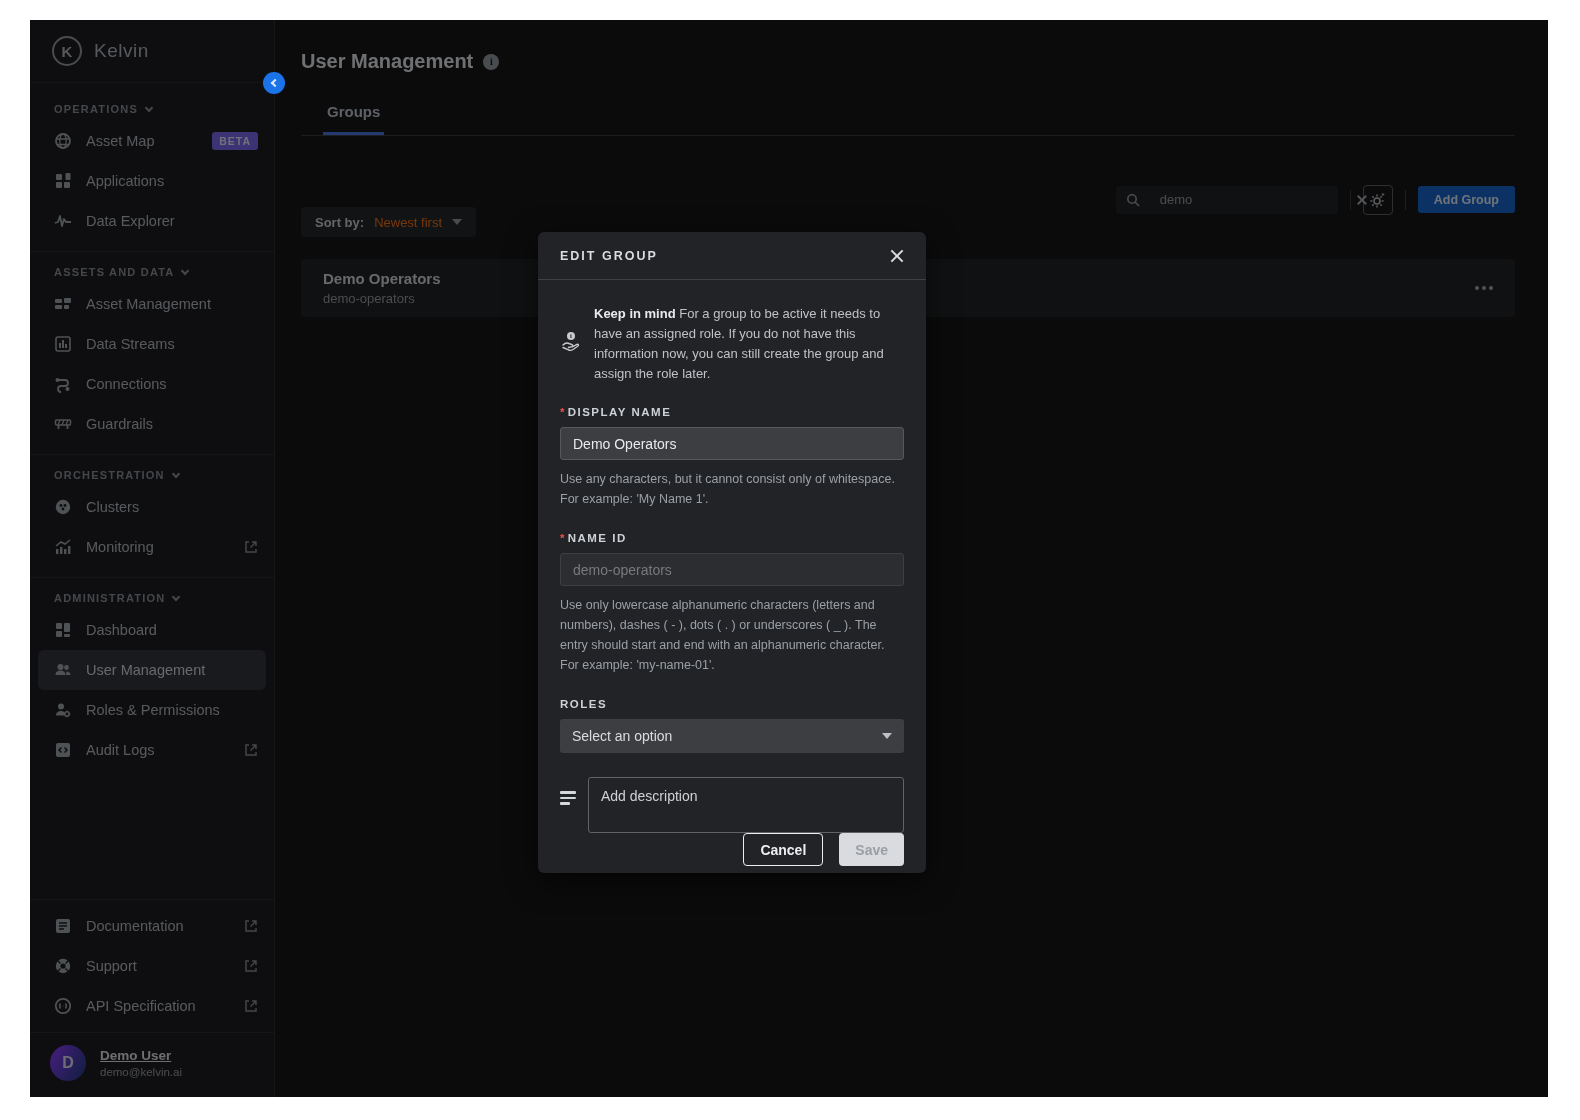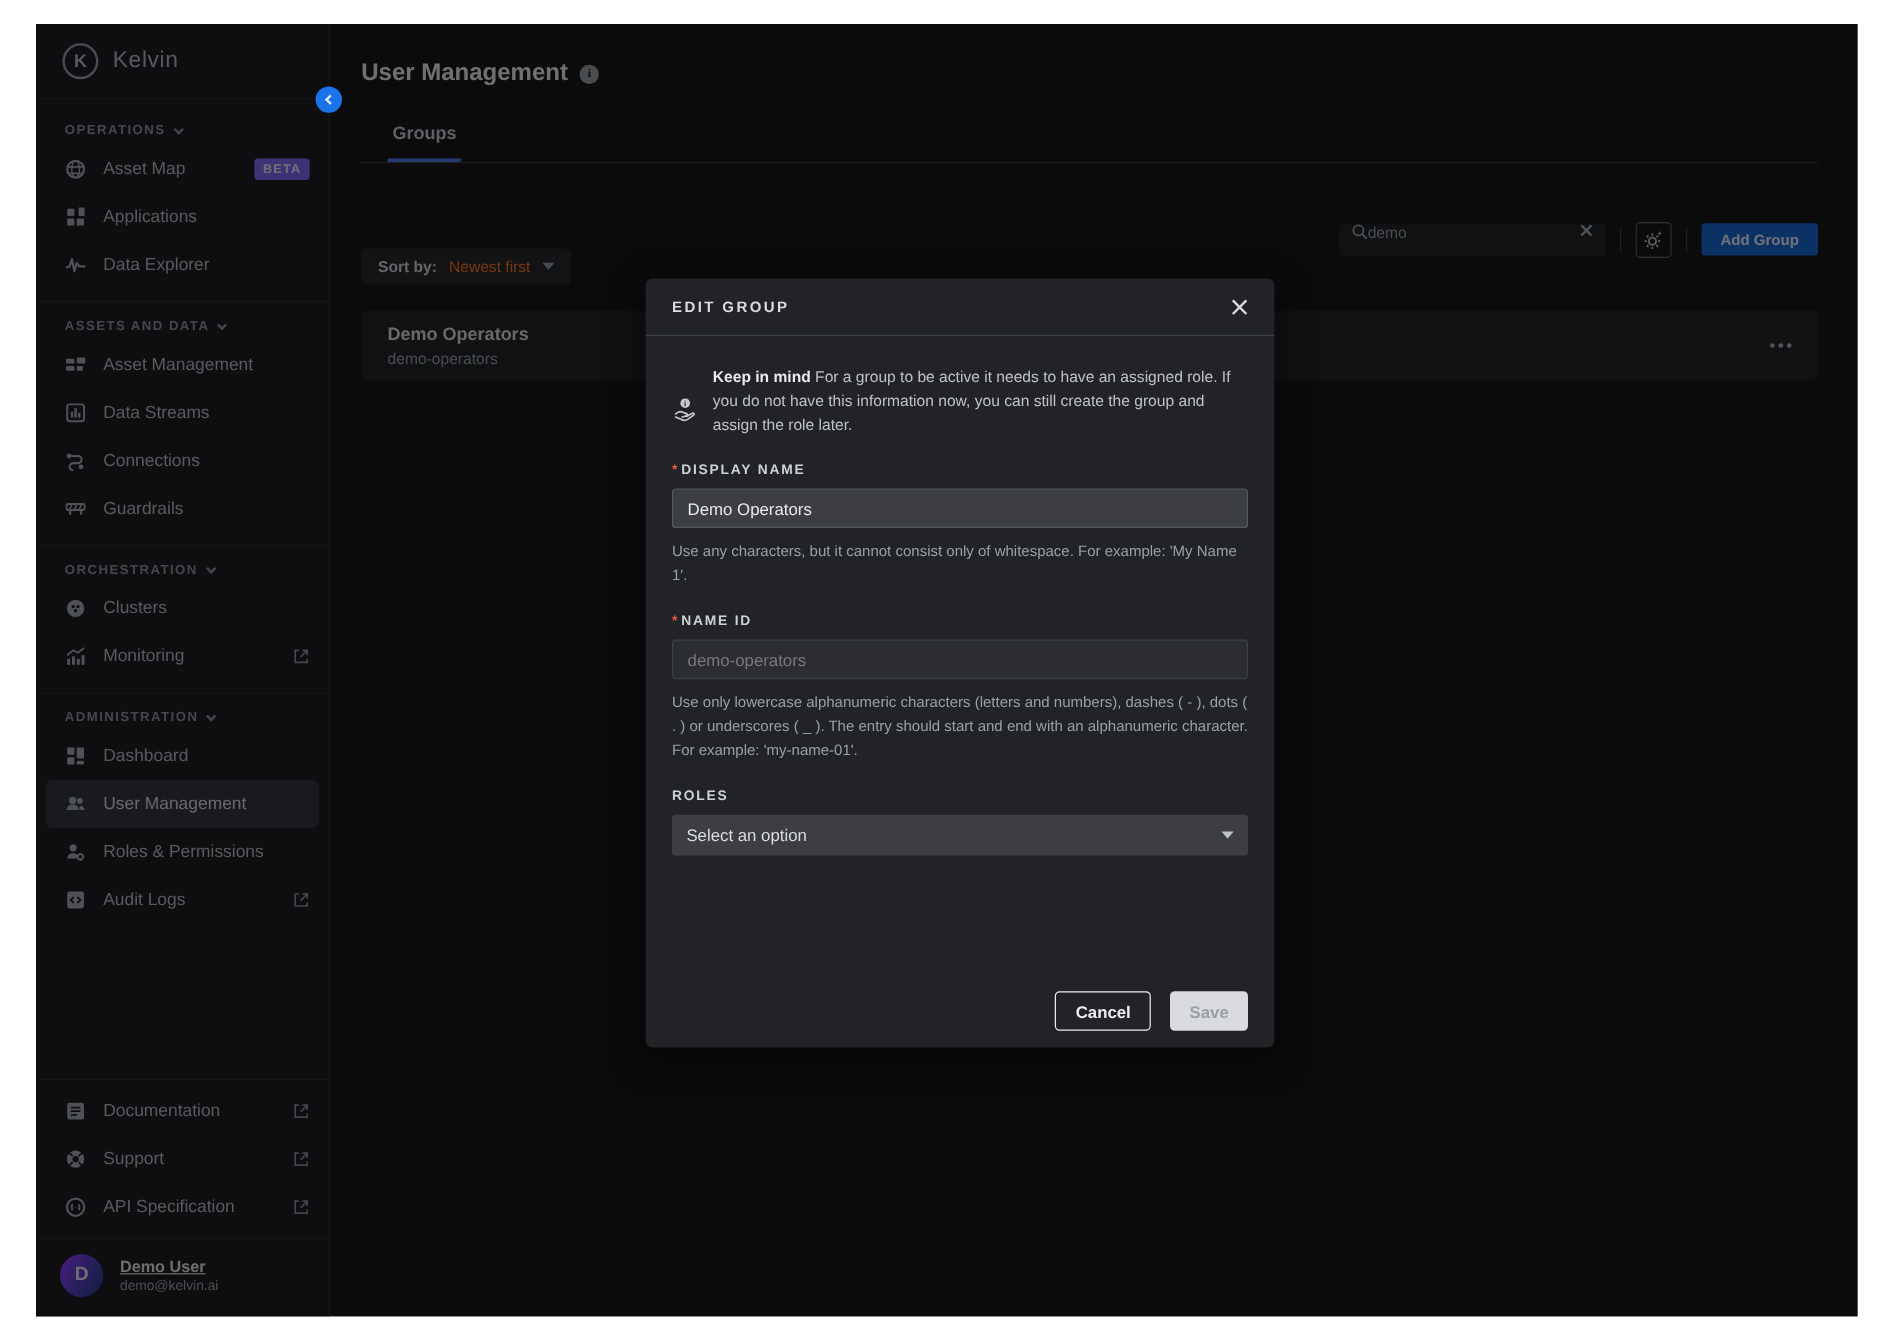--- a/index.html
+++ b/index.html
@@ -36,39 +36,39 @@
   .page-title { color:#e8eaed; font-size:20px; font-weight:bold; }
   .info-icon { width:16px; height:16px; border-radius:50%; background:#9aa0a6; color:#17181a; font-size:10px; font-weight:bold; display:flex; align-items:center; justify-content:center; font-family:"Liberation Serif",serif; }
   .tabs-row { margin:30px 33px 0 25px; border-bottom:1px solid #3a3d42; }
   .tab { display:inline-block; padding:0 4px 12px 4px; margin-left:22px; color:#c3cad4; font-size:15px; font-weight:bold; border-bottom:3px solid #4d79e6; }
   .toolbar { margin:26px 33px 0 25px; display:flex; align-items:center; }
   .sort-pill { background:#26282c; border-radius:4px; height:30px; display:flex; align-items:center; gap:10px; padding:0 14px; font-size:13px;margin-top:45px; }
   .sort-lab { color:#cfd3d8; font-weight:bold; }
   .sort-val { color:#f97316; }
   .caret { width:0; height:0; border-left:5px solid transparent; border-right:5px solid transparent; border-top:6px solid #9aa0a6; }
   .toolbar .spacer { flex:1; }
-  .search-box { width:222px; height:28px; background:#232527; border-radius:4px; display:flex; align-items:flex-start; gap:0; padding:0 10px; }
+  .search-box { width:222px; height:28px; background:#232527; border-radius:4px; display:flex; align-items:center; gap:20px; padding:0 10px; }
   .search-box .sicon { width:14px; height:14px; color:#9aa0a6; flex:none; }
   .search-text { flex:1; color:#9aa0a6; font-size:13px; background:transparent; border:none; outline:none; font-family:inherit; }
   .clear-x { position:relative; width:12px; height:12px; flex:none; }
   .clear-x::before,.clear-x::after { content:""; position:absolute; left:5px; top:0; width:2px; height:12px; background:#aab0b6; }
   .clear-x::before { transform:rotate(45deg);} .clear-x::after { transform:rotate(-45deg);}
   .vdiv { width:1px; height:20px; background:#3c4043; margin:0 12px; }
   .gear-btn { width:30px; height:30px; border:1px solid #5f6368; border-radius:4px; display:flex; align-items:center; justify-content:center; color:#bdc1c6; }
   .add-btn { height:27px; background:#1a6ad4; color:#e8f1fb; font-size:12.5px; font-weight:bold; border:none; border-radius:3px; padding:0 16px; font-family:inherit; }
   .group-card { margin:22px 33px 0 25px; height:58px; background:#232527; border-radius:4px; display:flex; align-items:center; padding:0 22px; }
   .group-name { color:#d9dce0; font-size:15px; font-weight:bold; }
   .group-id { color:#9aa0a6; font-size:13px; margin-top:4px; }
   .group-card .spacer { flex:1; }
   .more-dots { display:flex; gap:3px; }
   .more-dots i { width:4px; height:4px; border-radius:50%; background:#aab0b6; }
 
   
   .backdrop { position:absolute; inset:0; background:rgba(0,0,0,0.52); z-index:40; }
-  .modal { position:absolute; left:508px; top:212px; width:524px; height:641px; background:#222326; border-radius:6px; z-index:50; display:flex; flex-direction:column; box-shadow:0 8px 30px rgba(0,0,0,.6); }
+  .modal { position:absolute; left:508px; top:212px; width:388px; height:641px; background:#222326; border-radius:6px; z-index:50; display:flex; flex-direction:column; box-shadow:0 8px 30px rgba(0,0,0,.6); }
   .modal-header { flex:none; height:48px; display:flex; align-items:center; justify-content:space-between; padding:0 22px; border-bottom:1px solid #3c4043; }
   .modal-title { color:#dadce0; font-size:12.5px; font-weight:bold; letter-spacing:2px; }
   .modal-x { position:relative; width:14px; height:14px; }
   .modal-x::before,.modal-x::after { content:""; position:absolute; left:6px; top:-1px; width:2px; height:16px; background:#dadce0; }
   .modal-x::before { transform:rotate(45deg);} .modal-x::after { transform:rotate(-45deg);}
   .modal-body { flex:1; display:flex; flex-direction:column; padding:24px 22px 14px 22px; }
   .notice { display:flex; gap:12px; margin-bottom:22px; }
   .notice .hicon { flex:none; width:22px; color:#c8cace; margin-top:26px; }
   .notice-text { color:#bfc2c6; font-size:13px; line-height:20px; }
   .notice-text b { color:#e8eaed; }
@@ -436,20 +436,28 @@
       <div class="help-text">Use only lowercase alphanumeric characters (letters and numbers), dashes ( - ), dots ( . ) or underscores ( _ ). The entry should start and end with an alphanumeric character. For example: 'my-name-01'.</div>
 
       <div class="fgap"></div>
 
       <div class="field-label">ROLES</div>
       <div class="select-box">
         <span class="sel-val">Select an option</span>
         <i class="caret"></i>
       </div>
 
+      <div class="desc-row">
+        <span class="notes-icon">
+            <i></i>
+            <i></i>
+            <i></i>
+          </span>
+        <div class="desc-box">Add description</div>
+      </div>
 
       <div class="modal-footer">
         <button class="btn btn-cancel">Cancel</button>
         <button class="btn btn-save">Save</button>
       </div>
     </div>
   </div>
 
 </div>
 

